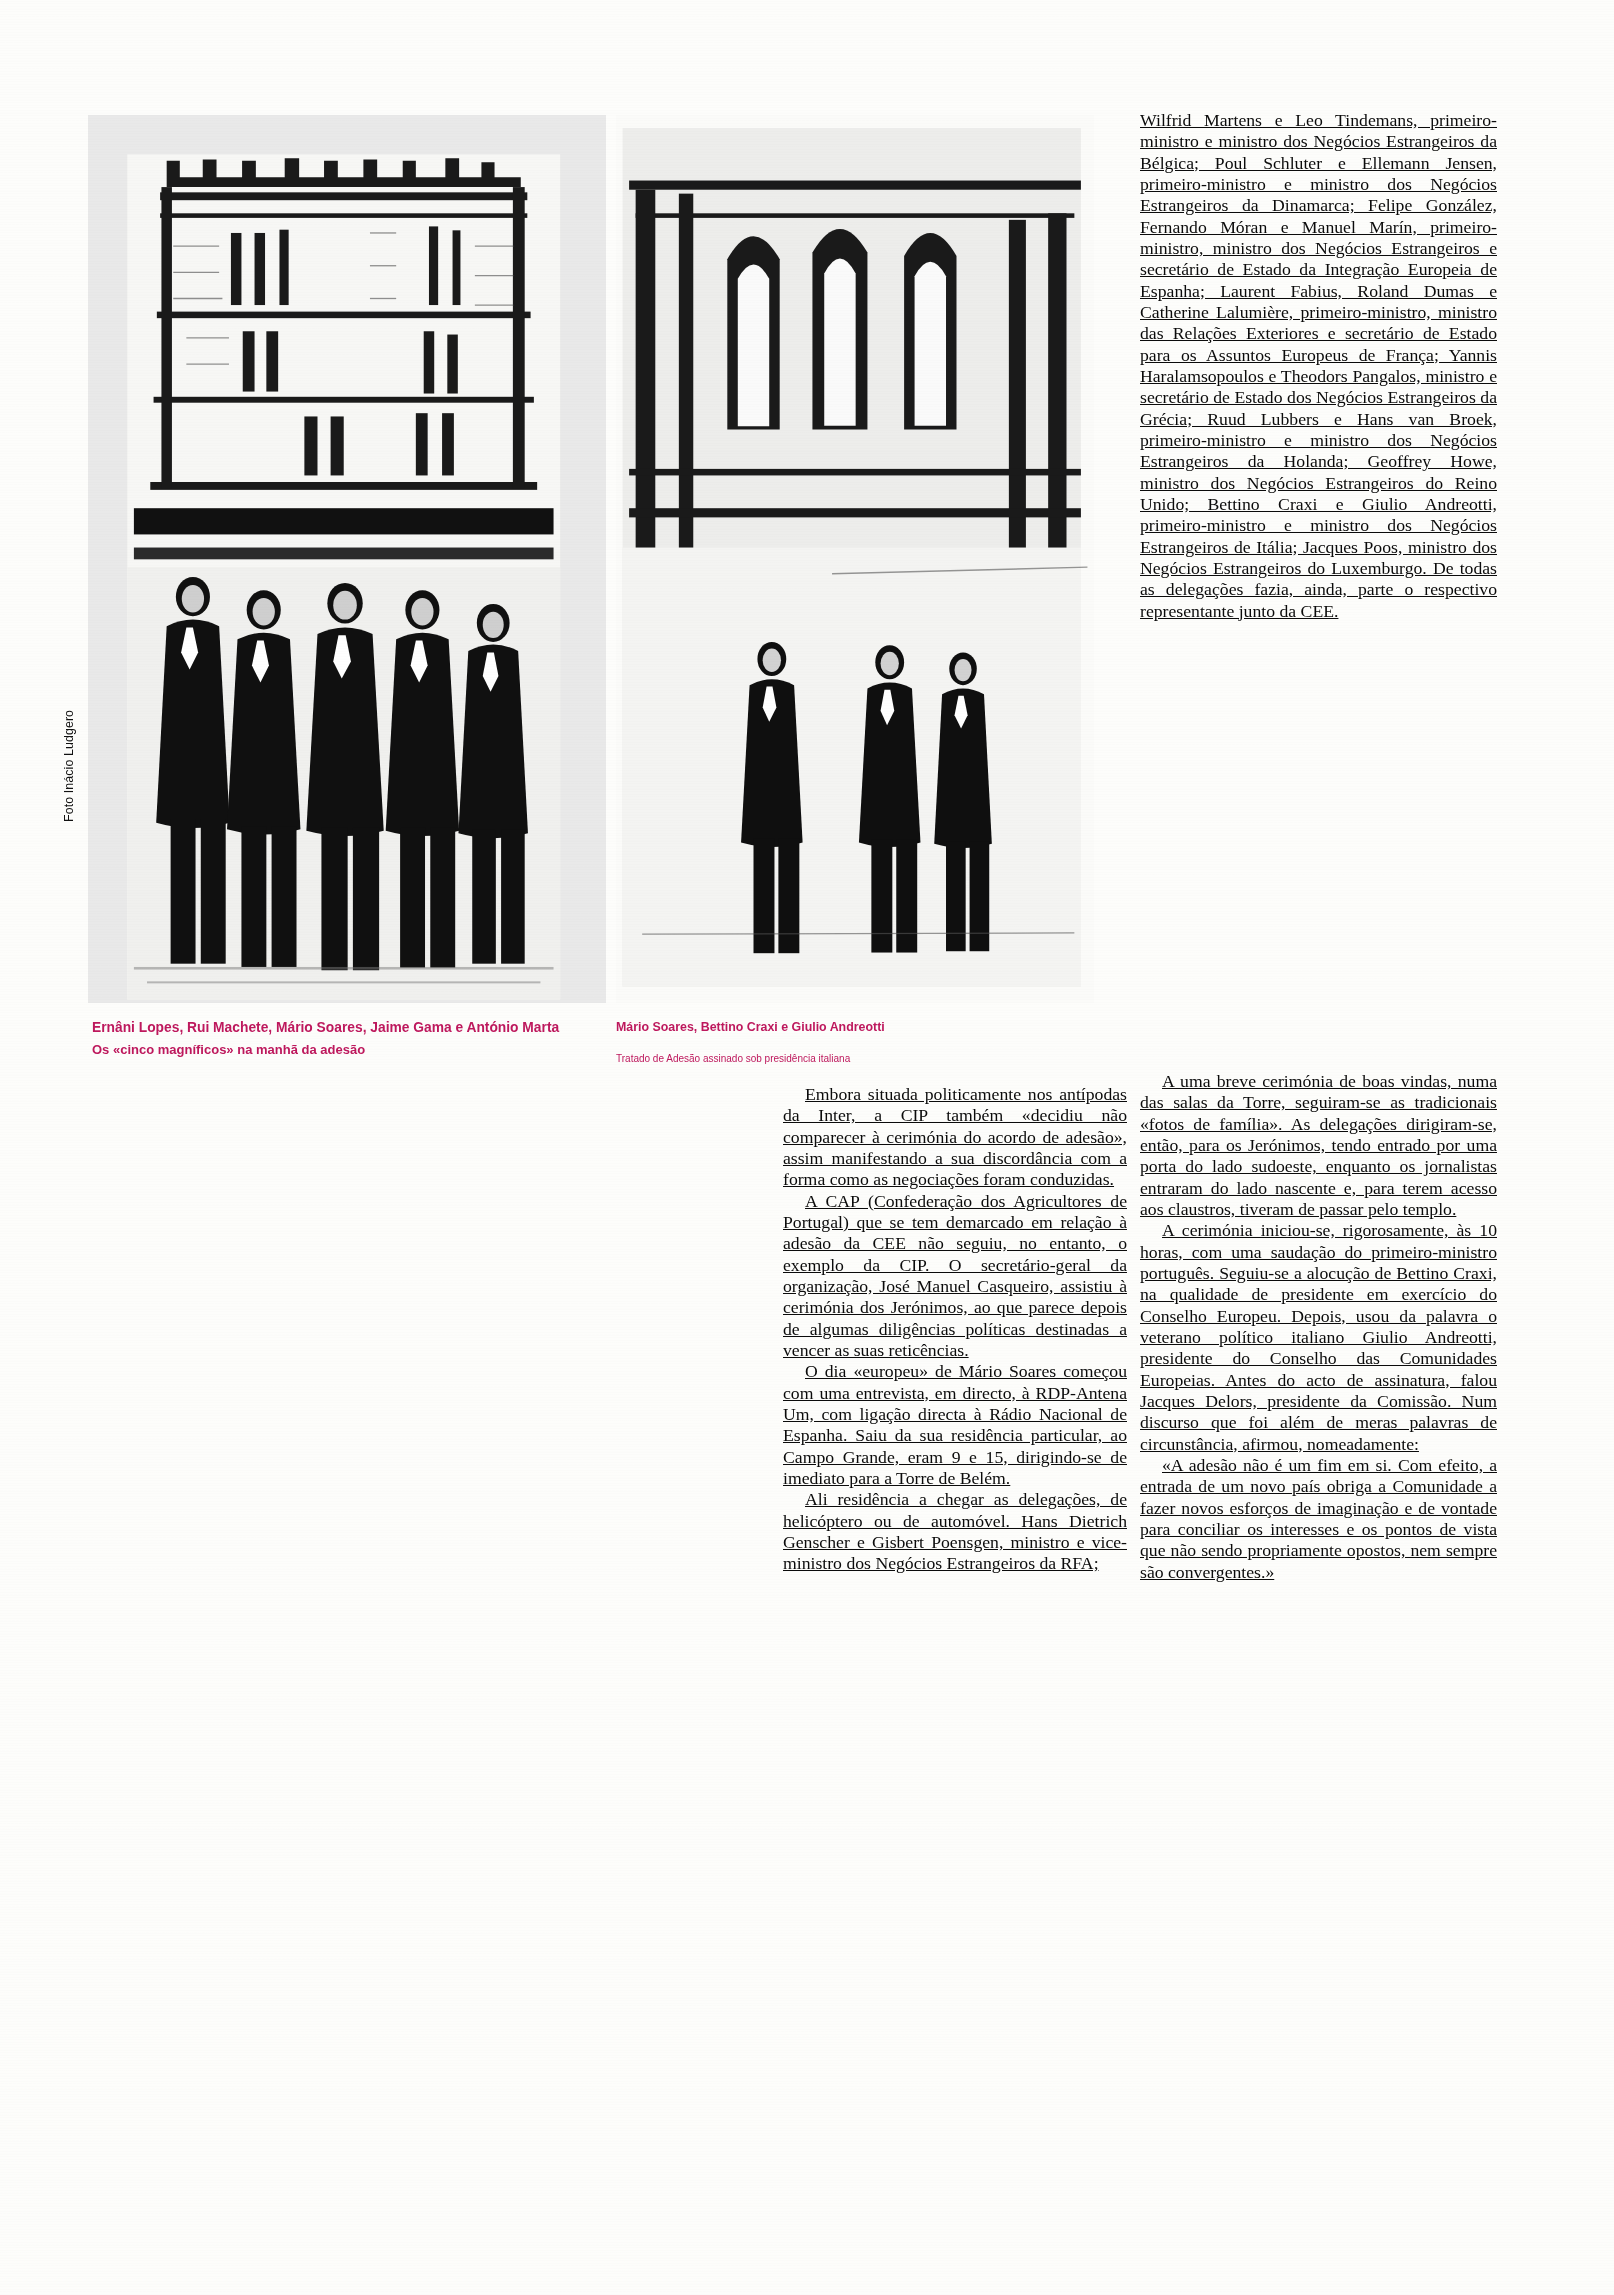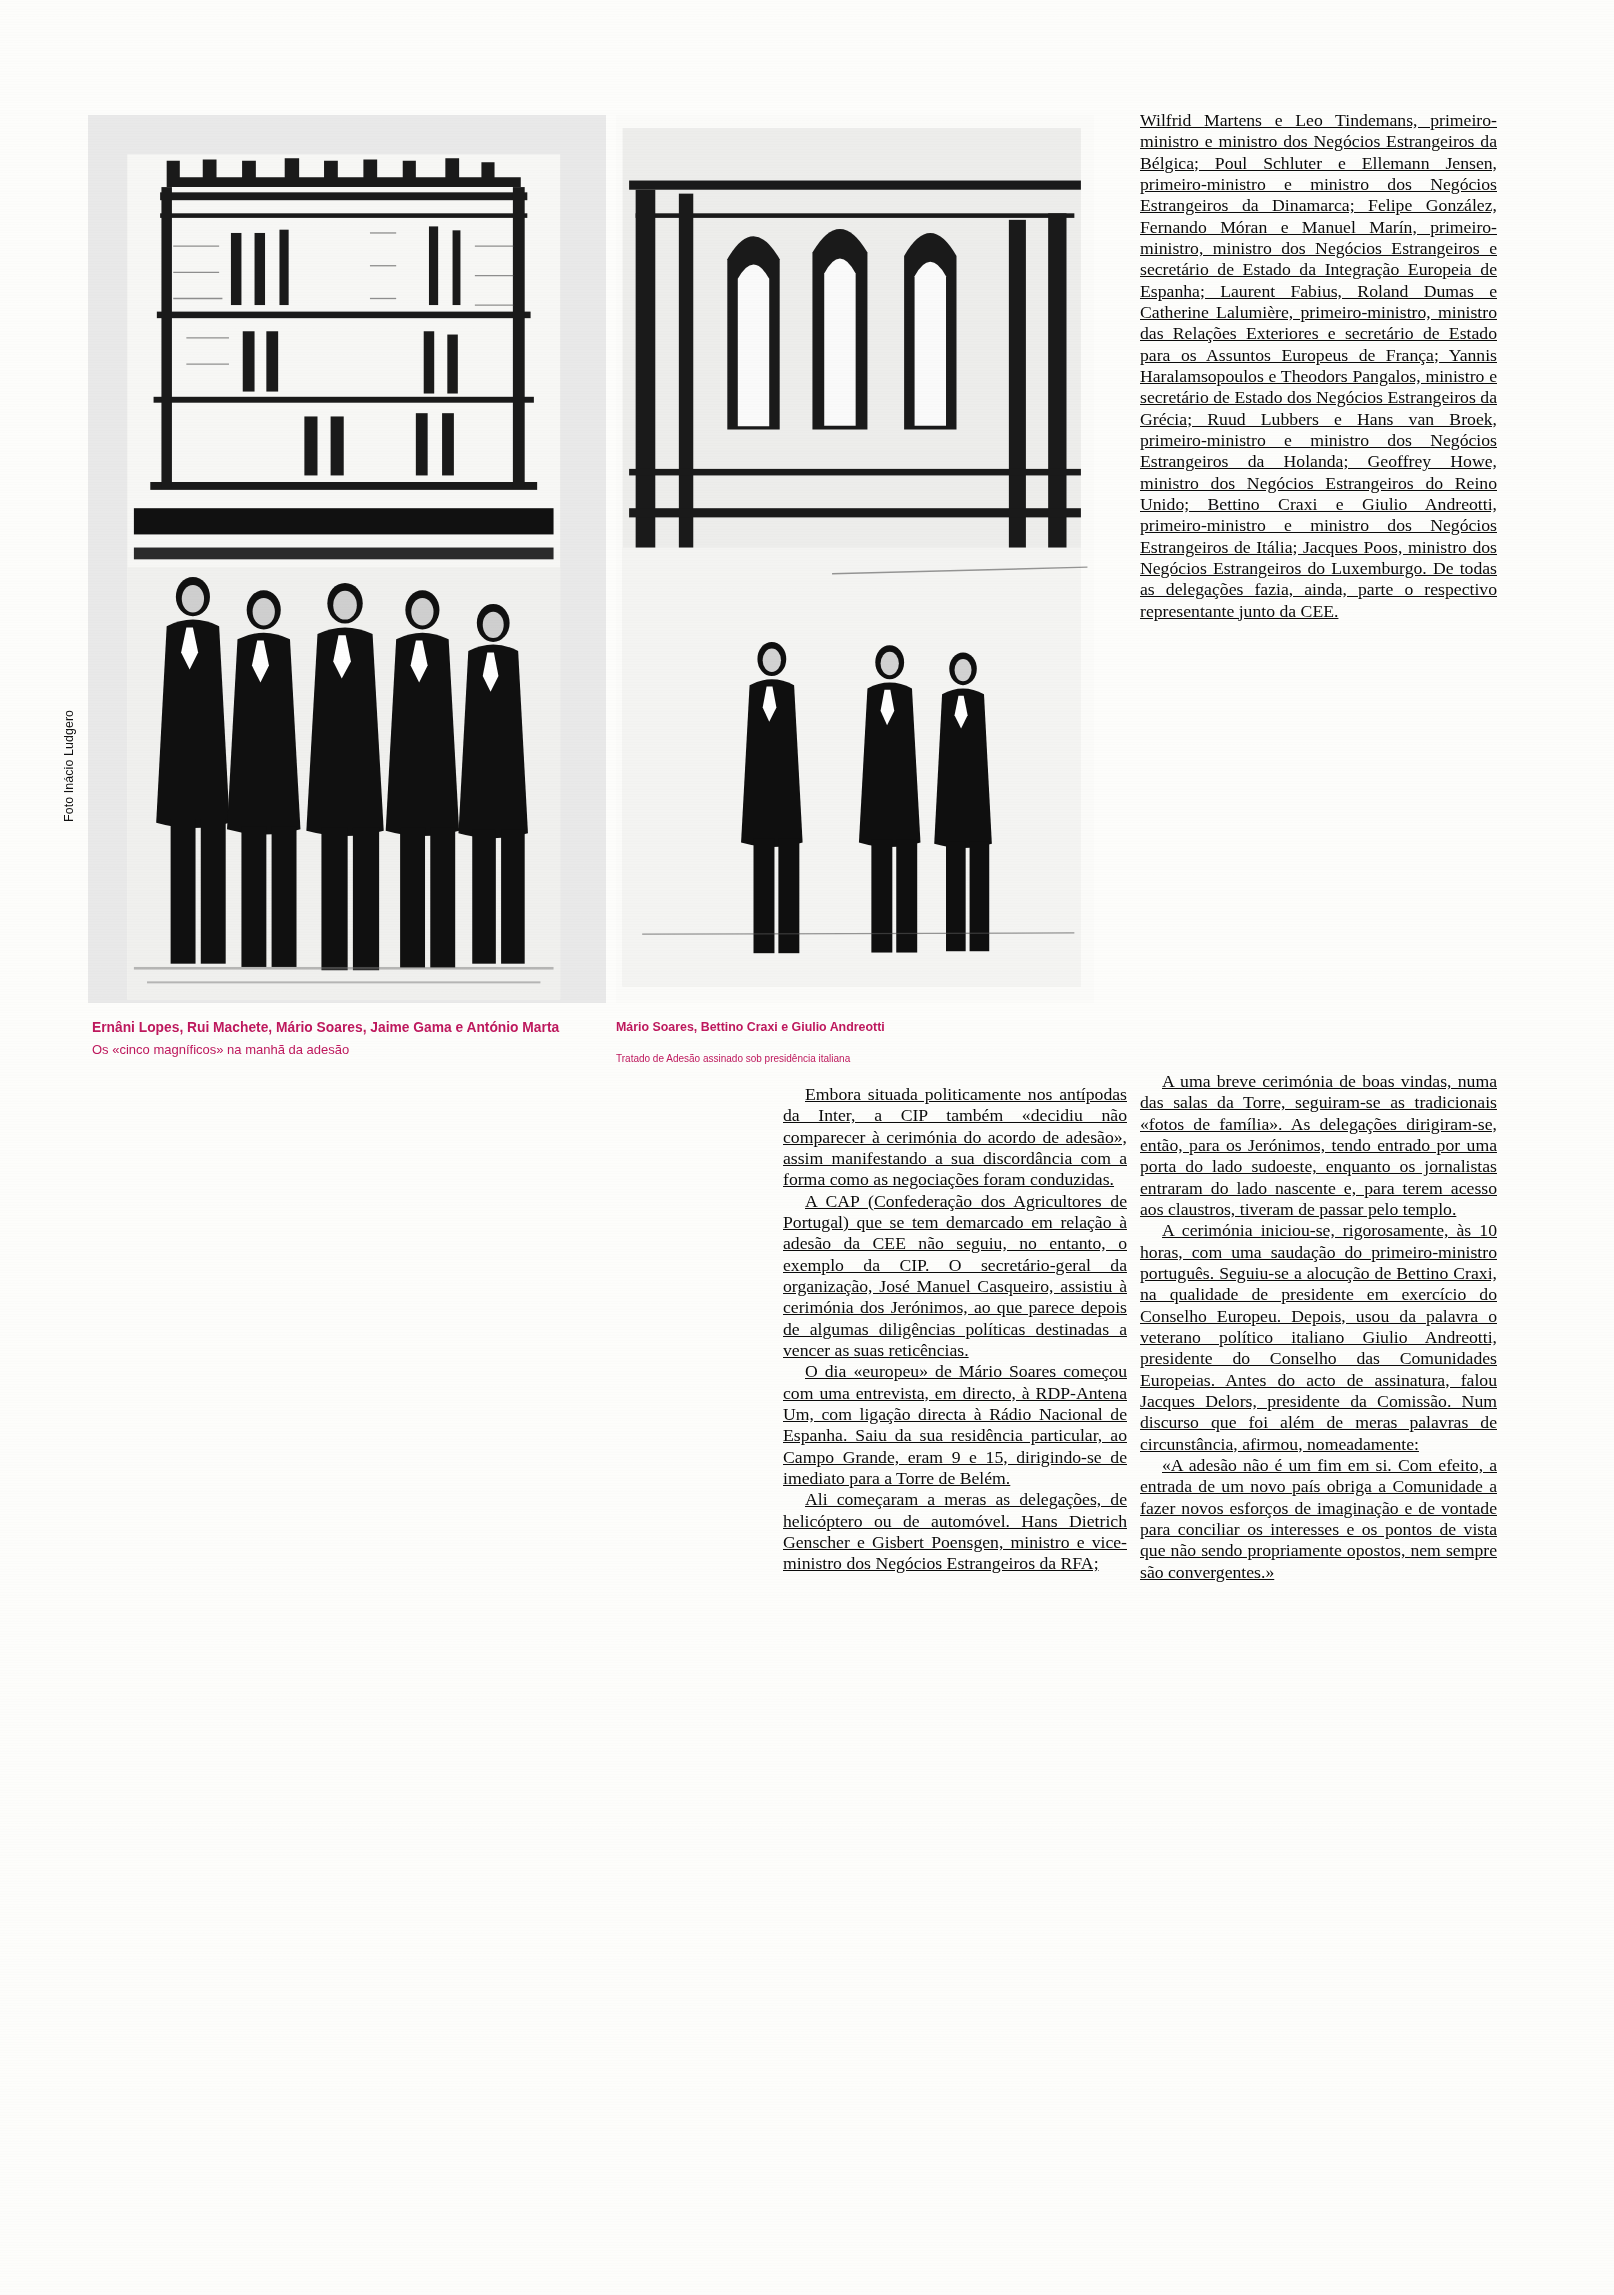--- a/index.html
+++ b/index.html
@@ -57,21 +57,21 @@
     line-height: 1.32;
   }
   .cap-left {
     left: 92px;
     top: 1019px;
     width: 511px;
     font-size: 13.8px;
     font-weight: 700;
   }
   .cap-left .sub {
-    font-weight: 400;
+    font-weight: 700;
     font-size: 13px;
     margin-top: 3.9px;
   }
   .cap-right {
     left: 616px;
     top: 1019px;
     width: 478px;
     font-size: 12.4px;
     font-weight: 700;
   }
@@ -323,21 +323,21 @@
   </div>
 
   <div class="col" id="col-right-top">
     <p class="noindent">Wilfrid Martens e Leo Tindemans, primeiro-ministro e ministro dos Negócios Estrangeiros da Bélgica; Poul Schluter e Ellemann Jensen, primeiro-ministro e ministro dos Negócios Estrangeiros da Dinamarca; Felipe González, Fernando Móran e Manuel Marín, primeiro-ministro, ministro dos Negócios Estrangeiros e secretário de Estado da Integração Europeia de Espanha; Laurent Fabius, Roland Dumas e Catherine Lalumière, primeiro-ministro, ministro das Relações Exteriores e secretário de Estado para os Assuntos Europeus de França; Yannis Haralamsopoulos e Theodors Pangalos, ministro e secretário de Estado dos Negócios Estrangeiros da Grécia; Ruud Lubbers e Hans van Broek, primeiro-ministro e ministro dos Negócios Estrangeiros da Holanda; Geoffrey Howe, ministro dos Negócios Estrangeiros do Reino Unido; Bettino Craxi e Giulio Andreotti, primeiro-ministro e ministro dos Negócios Estrangeiros de Itália; Jacques Poos, ministro dos Negócios Estrangeiros do Luxemburgo. De todas as delegações fazia, ainda, parte o respectivo representante junto da CEE.</p>
   </div>
 
   <div class="col" id="col-center">
     <p>Embora situada politicamente nos antípodas da Inter, a CIP também «decidiu não comparecer à cerimónia do acordo de adesão», assim manifestando a sua discordância com a forma como as negociações foram conduzidas.</p>
     <p>A CAP (Confederação dos Agricultores de Portugal) que se tem demarcado em relação à adesão da CEE não seguiu, no entanto, o exemplo da CIP. O secretário-geral da organização, José Manuel Casqueiro, assistiu à cerimónia dos Jerónimos, ao que parece depois de algumas diligências políticas destinadas a vencer as suas reticências.</p>
     <p>O dia «europeu» de Mário Soares começou com uma entrevista, em directo, à RDP-Antena Um, com ligação directa à Rádio Nacional de Espanha. Saiu da sua residência particular, ao Campo Grande, eram 9 e 15, dirigindo-se de imediato para a Torre de Belém.</p>
-    <p>Ali começaram a meras as delegações, de helicóptero ou de automóvel. Hans Dietrich Genscher e Gisbert Poensgen, ministro e vice-ministro dos Negócios Estrangeiros da RFA;</p>
+    <p>Ali residência a chegar as delegações, de helicóptero ou de automóvel. Hans Dietrich Genscher e Gisbert Poensgen, ministro e vice-ministro dos Negócios Estrangeiros da RFA;</p>
   </div>
 
   <div class="col" id="col-right-bottom">
     <p>A uma breve cerimónia de boas vindas, numa das salas da Torre, seguiram-se as tradicionais «fotos de família». As delegações dirigiram-se, então, para os Jerónimos, tendo entrado por uma porta do lado sudoeste, enquanto os jornalistas entraram do lado nascente e, para terem acesso aos claustros, tiveram de passar pelo templo.</p>
     <p>A cerimónia iniciou-se, rigorosamente, às 10 horas, com uma saudação do primeiro-ministro português. Seguiu-se a alocução de Bettino Craxi, na qualidade de presidente em exercício do Conselho Europeu. Depois, usou da palavra o veterano político italiano Giulio Andreotti, presidente do Conselho das Comunidades Europeias. Antes do acto de assinatura, falou Jacques Delors, presidente da Comissão. Num discurso que foi além de meras palavras de circunstância, afirmou, nomeadamente:</p>
     <p>«A adesão não é um fim em si. Com efeito, a entrada de um novo país obriga a Comunidade a fazer novos esforços de imaginação e de vontade para conciliar os interesses e os pontos de vista que não sendo propriamente opostos, nem sempre são convergentes.»</p>
   </div>
 
   <div class="grain"></div>
 </div>

